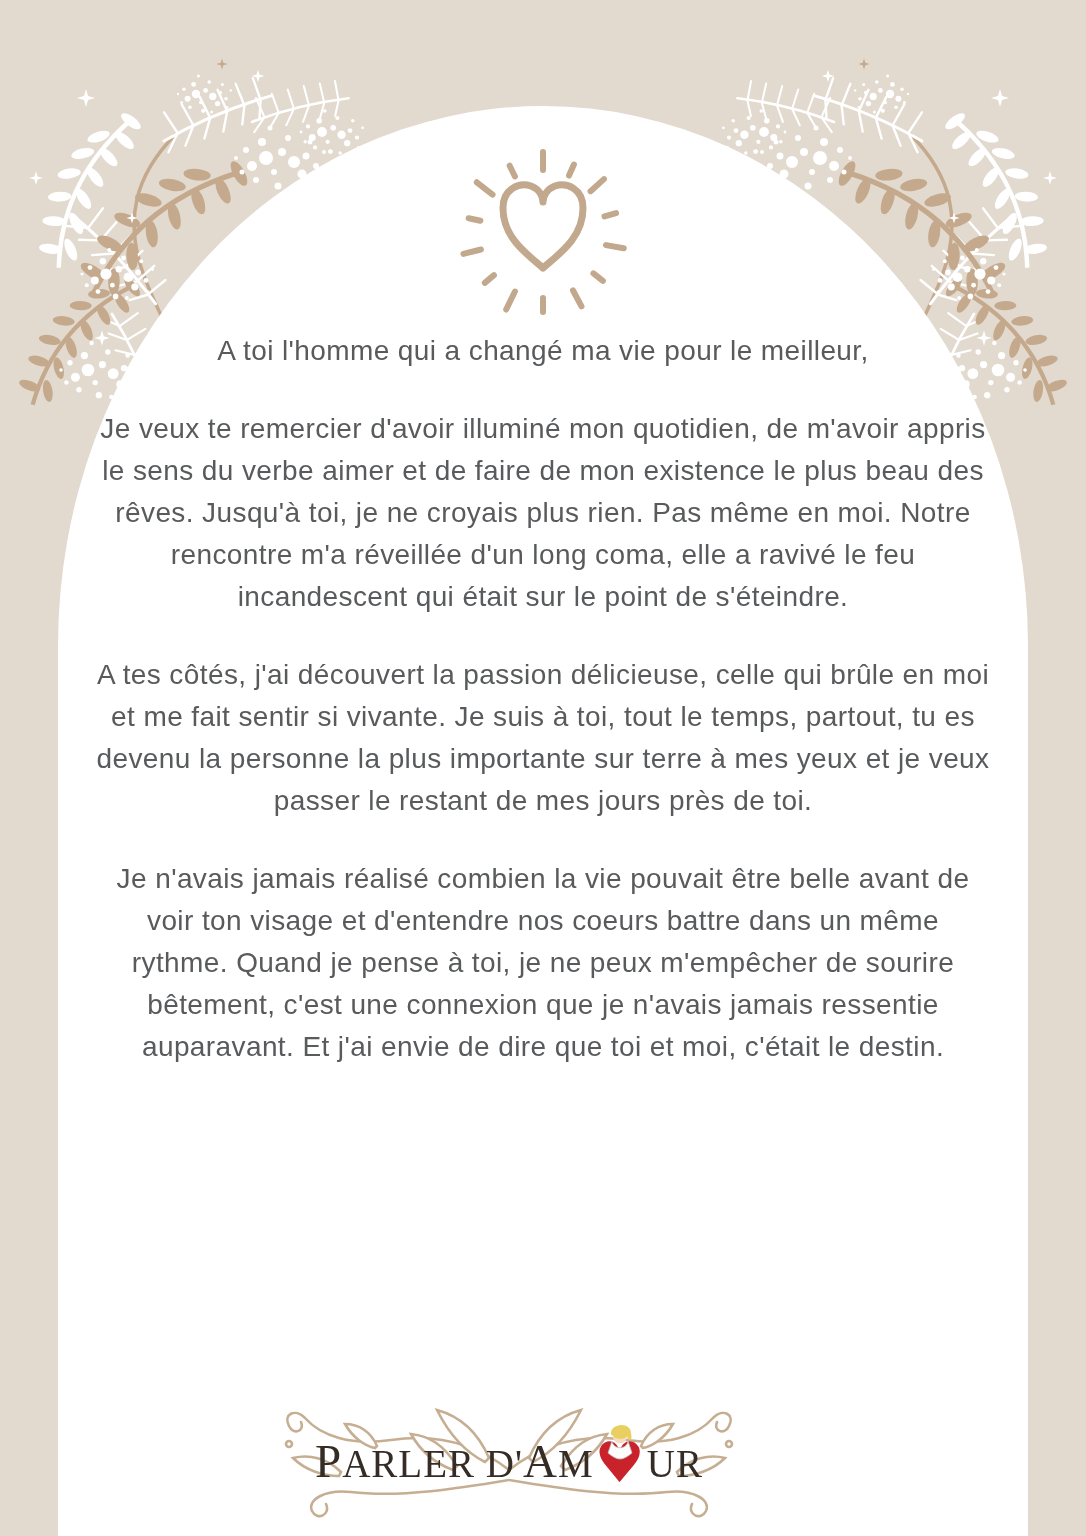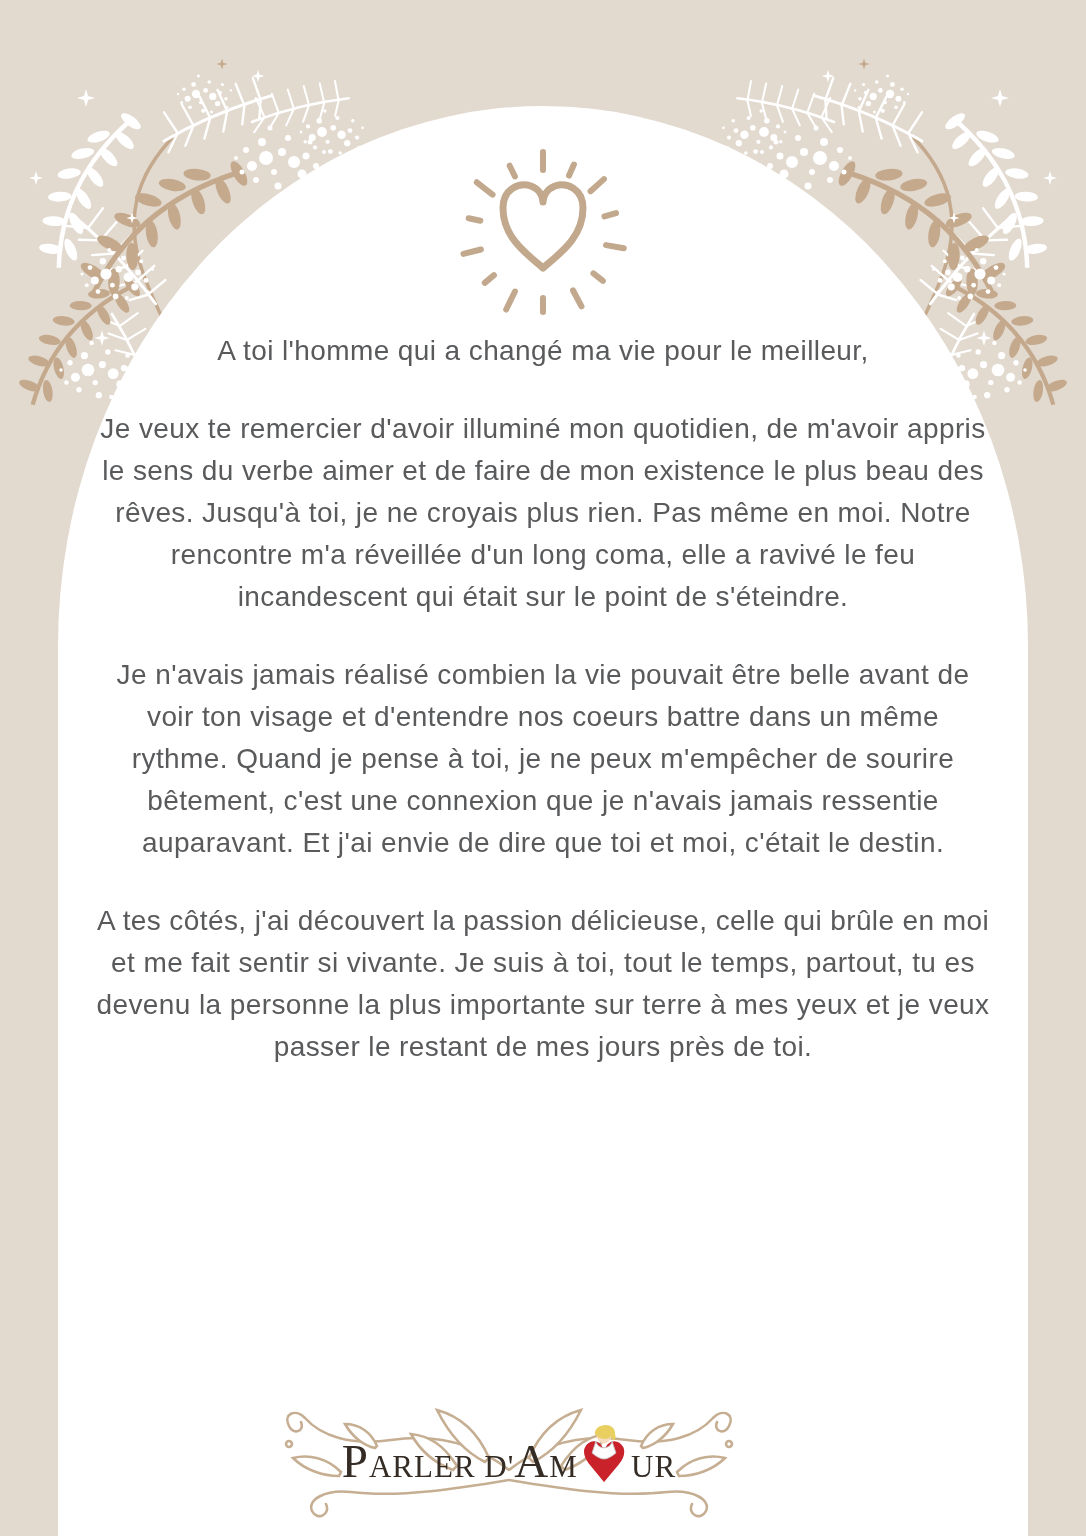--- a/index.html
+++ b/index.html
@@ -44,21 +44,21 @@
   .flourish-left{left:-8px;}
   .flourish-right{right:-8px;transform:scaleX(-1);}
   .logo-text{
     position:absolute;left:0;right:0;top:34px;
     text-align:center;
     font-family:"Liberation Serif", serif;
     color:#342c25;letter-spacing:1px;
     white-space:nowrap;z-index:4;
   }
   .logo-text .lg{font-size:47px;}
-  .logo-text .sm{font-size:31px;}
+  .logo-text .sm{font-size:39px;}
   .heart-wrap{position:relative;display:inline-block;margin:0 1px;}
   .logo-heart{
     font-family:"DejaVu Sans", sans-serif;
     font-size:56px;color:#c9222b;line-height:0;
     position:relative;top:5px;
   }
   .cupid{position:absolute;left:50%;top:-38px;transform:translateX(-50%);}
 </style>
 </head>
 <body>
@@ -192,22 +192,22 @@
           <line y1="-64" y2="-82" transform="rotate(256)"></line>
           <line y1="-64" y2="-76" transform="rotate(282)"></line>
           <line y1="-64" y2="-84" transform="rotate(308)"></line>
           <line y1="-64" y2="-76" transform="rotate(334)"></line>
         </g>
       </svg>
 
       <div class="letter-text">
         <p class="salutation">A toi l'homme qui a changé ma vie pour le meilleur,</p>
         <p>Je veux te remercier d'avoir illuminé mon quotidien, de m'avoir appris le sens du verbe aimer et de faire de mon existence le plus beau des rêves. Jusqu'à toi, je ne croyais plus rien. Pas même en moi. Notre rencontre m'a réveillée d'un long coma, elle a ravivé le feu incandescent qui était sur le point de s'éteindre.</p>
+        <p>A tes côtés, j'ai découvert la passion délicieuse, celle qui brûle en moi et me fait sentir si vivante. Je suis à toi, tout le temps, partout, tu es devenu la personne la plus importante sur terre à mes yeux et je veux passer le restant de mes jours près de toi.</p>
         <p>Je n'avais jamais réalisé combien la vie pouvait être belle avant de voir ton visage et d'entendre nos coeurs battre dans un même rythme. Quand je pense à toi, je ne peux m'empêcher de sourire bêtement, c'est une connexion que je n'avais jamais ressentie auparavant. Et j'ai envie de dire que toi et moi, c'était le destin.</p>
-        <p>A tes côtés, j'ai découvert la passion délicieuse, celle qui brûle en moi et me fait sentir si vivante. Je suis à toi, tout le temps, partout, tu es devenu la personne la plus importante sur terre à mes yeux et je veux passer le restant de mes jours près de toi.</p>
       </div>
     </div>
   </div>
 
   <div class="logo">
 
     <svg class="flourish flourish-left" viewBox="0 0 228 124">
       <g fill="none" stroke="#c6ae92" stroke-width="2.6" stroke-linecap="round">
         <path d="M228,70 C190,40 150,34 110,40 C70,46 40,36 24,18 C14,8 2,14 8,26 C12,35 24,32 20,22"></path>
         <path d="M228,80 C180,88 120,98 70,92 C44,89 26,100 31,111 C36,121 50,115 45,104"></path>

